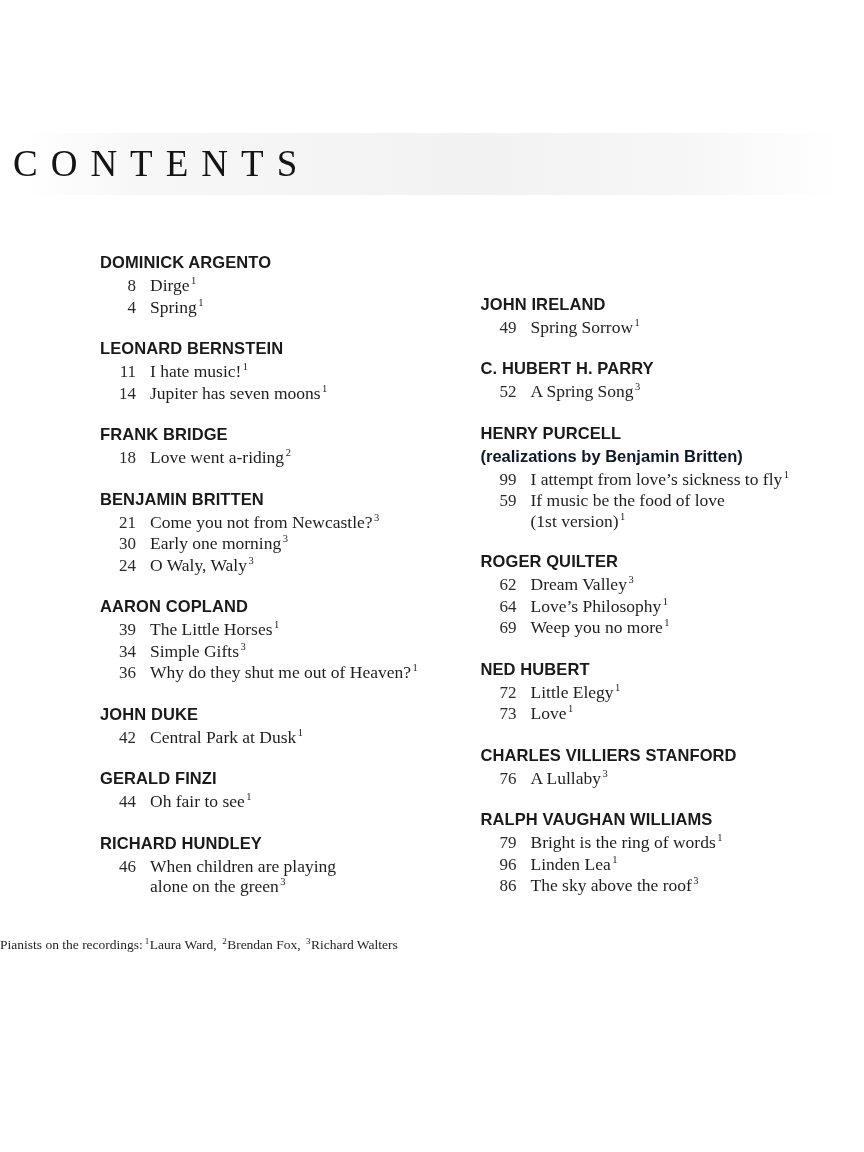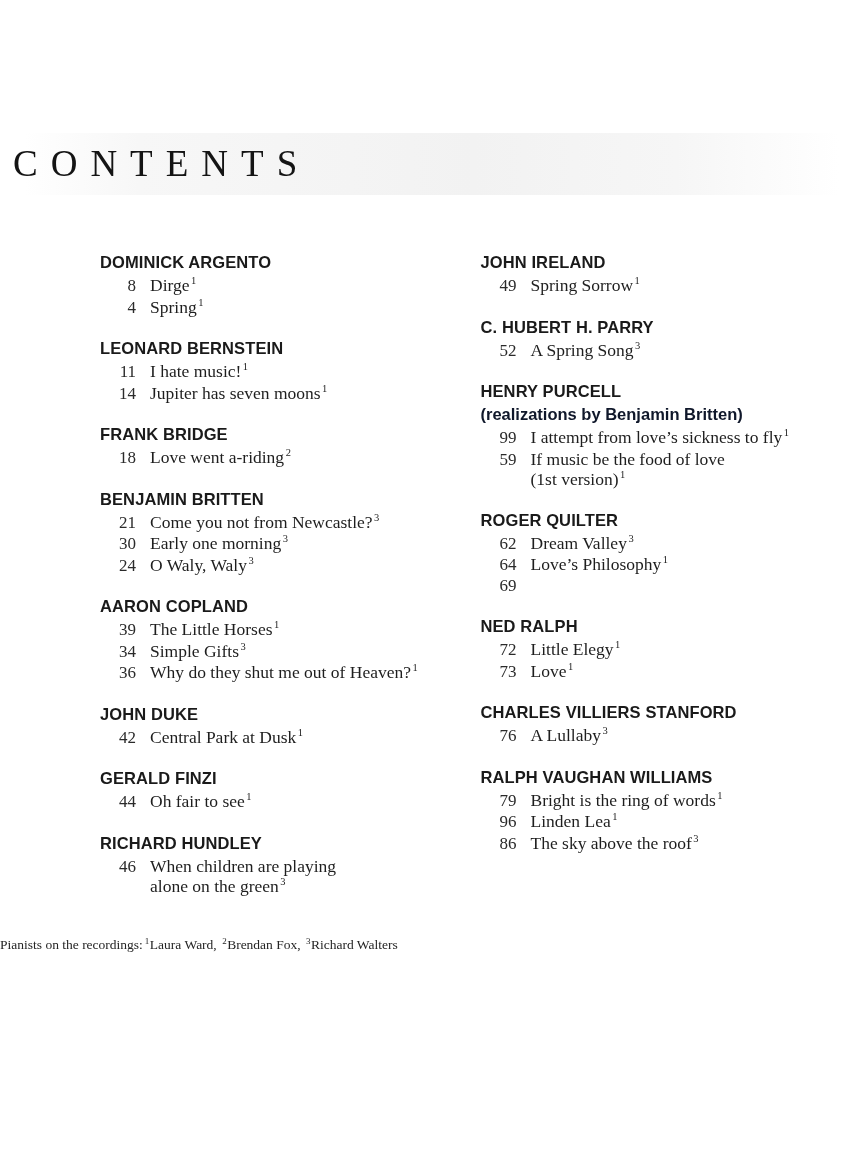--- a/index.html
+++ b/index.html
@@ -46,21 +46,21 @@
     line-height: 50px;
   }
 
   
   .columns {
     position: absolute;
     top: 252px;
     left: 100px;
     width: 700px;
     display: flex;
-    align-items: flex-start;
+    align-items: flex-end;
   }
   .column {
     width: 330px;
   }
   .column.right {
     margin-left: 61px;
   }
 
   .composer-group {
     margin-bottom: 20px;
@@ -257,24 +257,25 @@
         <div class="work-row">
           <span class="work-page">62</span>
           <span class="work-title">Dream Valley<sup class="ref">3</sup></span>
         </div>
         <div class="work-row">
           <span class="work-page">64</span>
           <span class="work-title">Love’s Philosophy<sup class="ref">1</sup></span>
         </div>
         <div class="work-row">
           <span class="work-page">69</span>
-        </div>
-      </div>
-      <div class="composer-group">
-        <div class="composer-name">NED RALPH</div>
+          <span class="work-title">Weep you no more<sup class="ref">1</sup></span>
+        </div>
+      </div>
+      <div class="composer-group">
+        <div class="composer-name">NED HUBERT</div>
         <div class="work-row">
           <span class="work-page">72</span>
           <span class="work-title">Little Elegy<sup class="ref">1</sup></span>
         </div>
         <div class="work-row">
           <span class="work-page">73</span>
           <span class="work-title">Love<sup class="ref">1</sup></span>
         </div>
       </div>
       <div class="composer-group">

